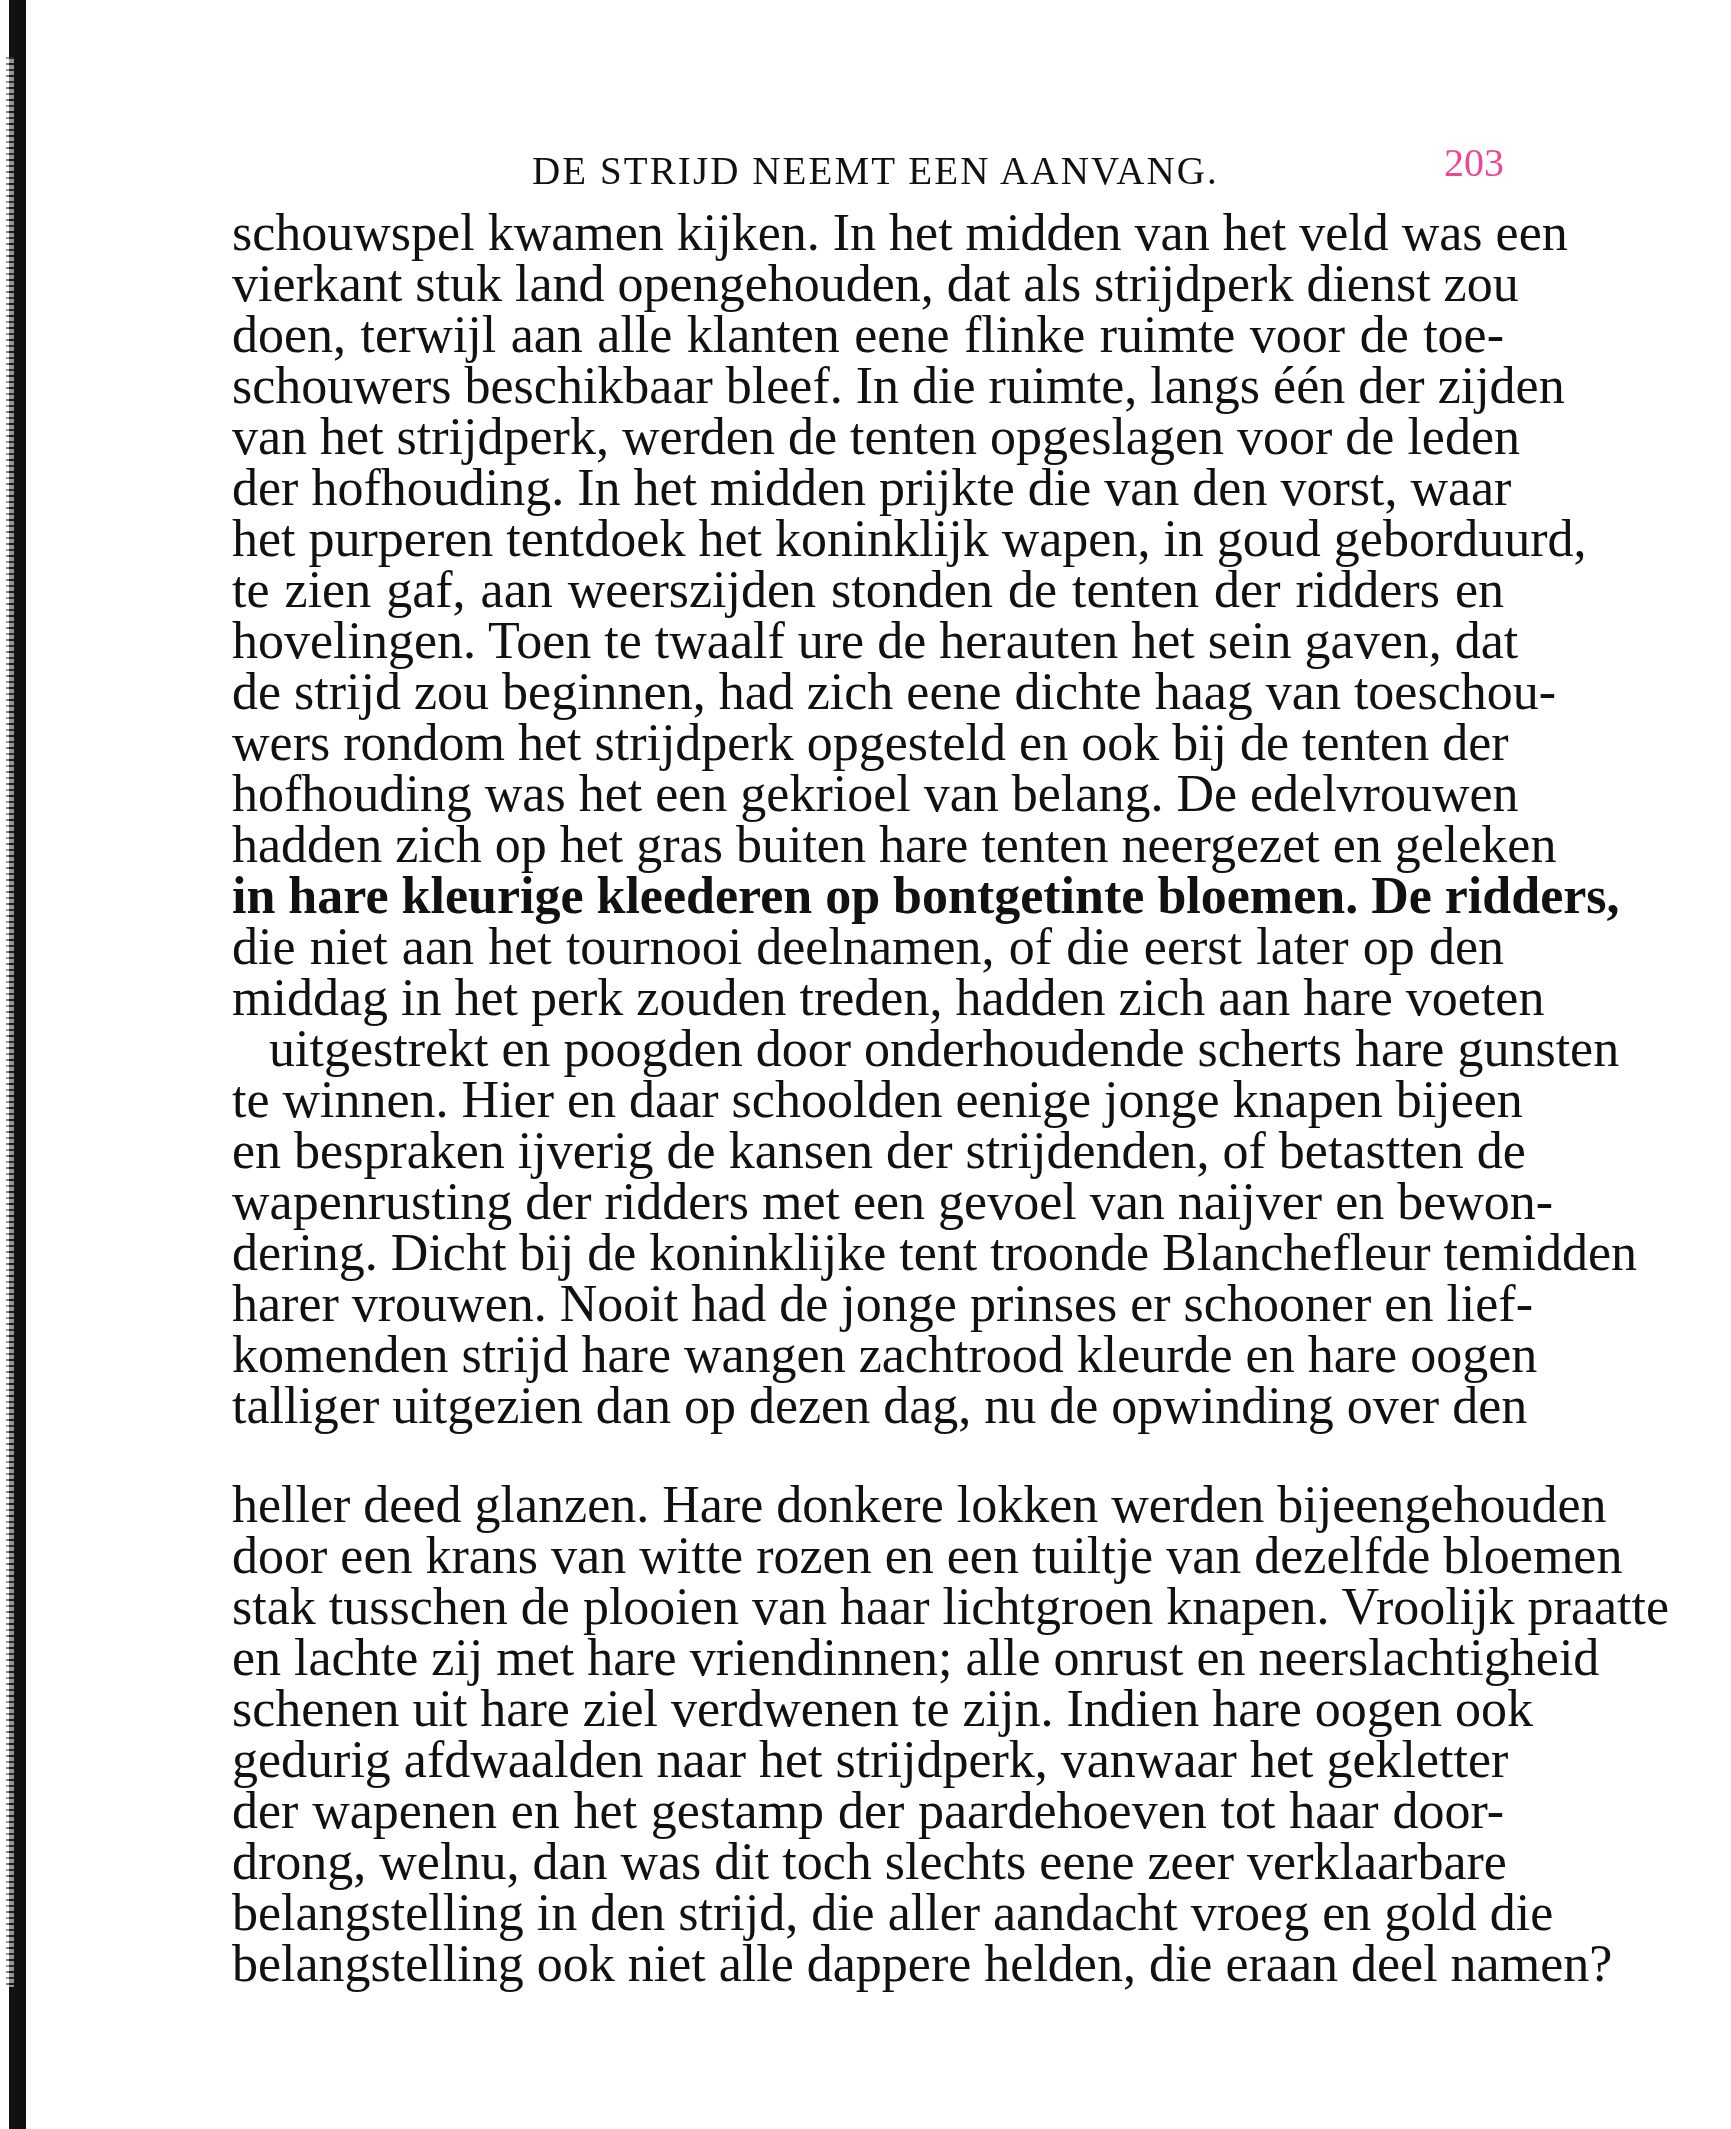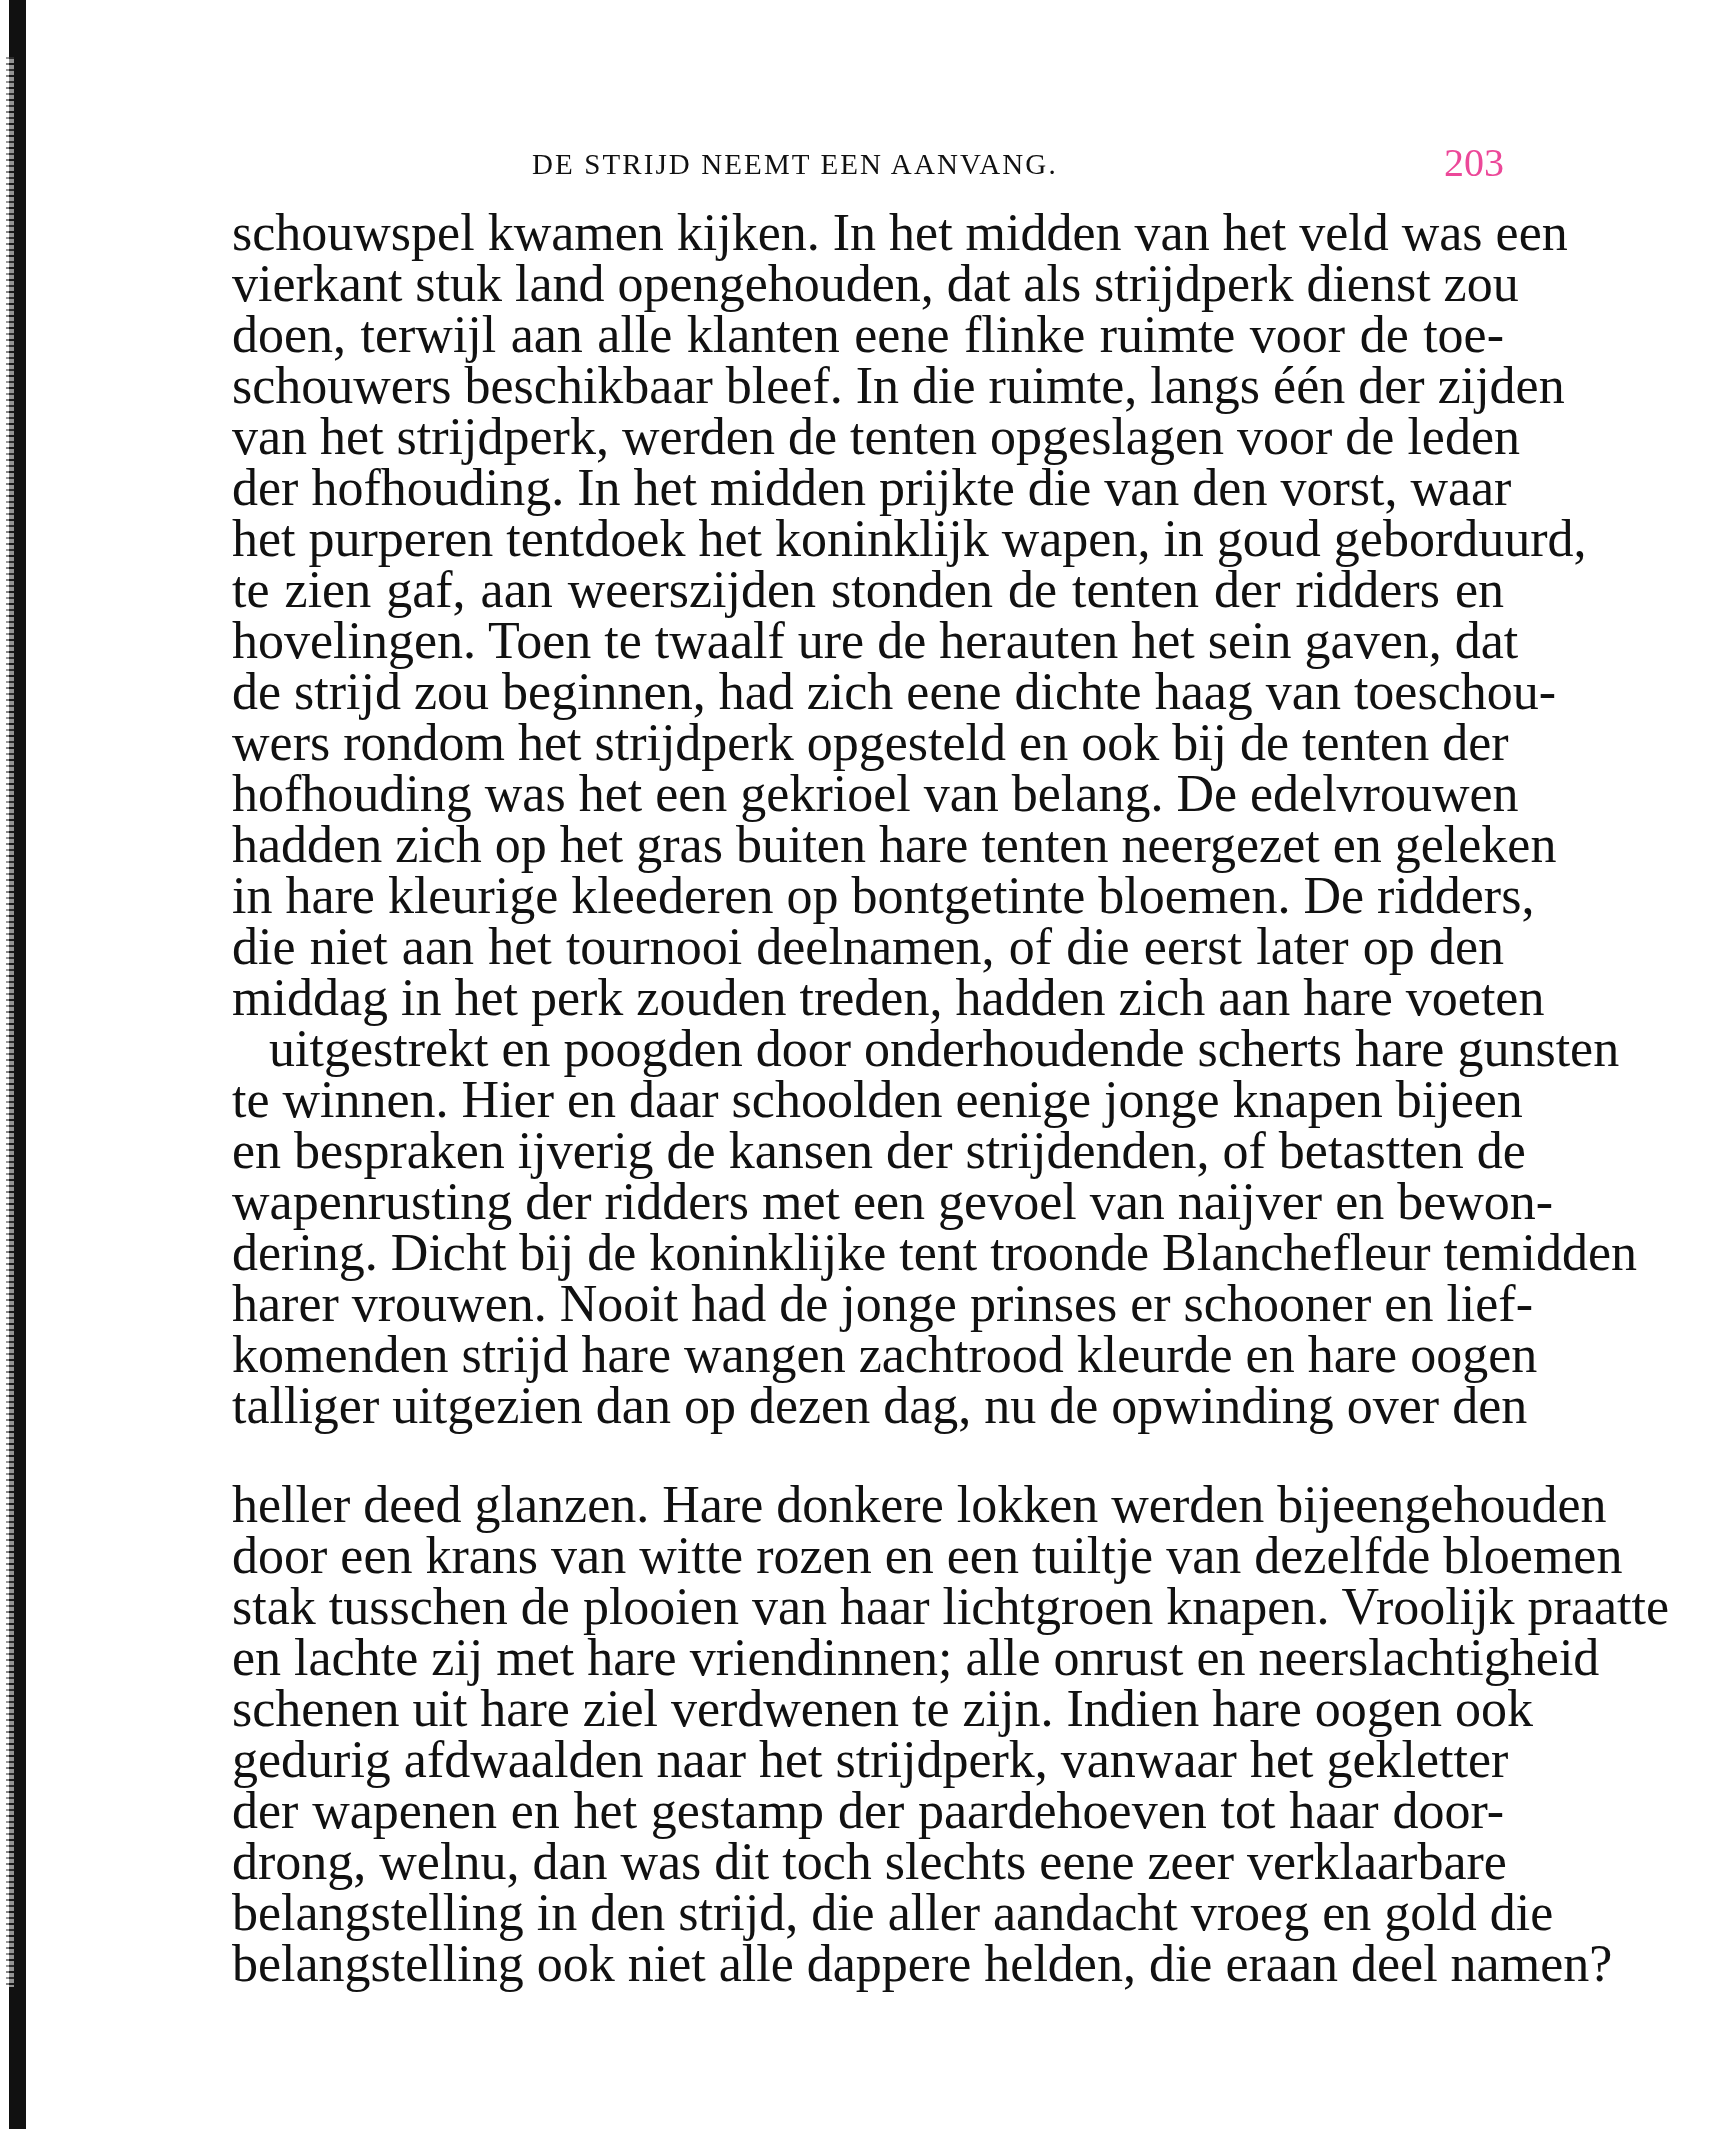--- a/index.html
+++ b/index.html
@@ -2,21 +2,21 @@
 <html style="font-size:11.4px"><head>
 <meta charset="utf-8">
 <style>
   html,body{margin:0;padding:0;background:#fff;}
   body{width:1732px;height:2129px;position:relative;overflow:hidden;}
   .binding{position:absolute;left:9.3px;top:0;width:17px;height:2129px;background:#111;}
   .binding-speckle{position:absolute;left:5.7px;top:57px;width:8.6px;height:1930px;
     background:repeating-linear-gradient(180deg,#444 0 2.1px,#fff 2.1px 6.4px,#222 6.4px 7.9px,#fff 7.9px 12px);opacity:.55;}
   .header{position:absolute;top:139px;left:232px;width:1272px;height:50px;}
   .running-title{position:absolute;left:300px;top:8.6px;font-family:"Liberation Serif",serif;
-    font-size:29px;letter-spacing:2.1px;color:#111;text-align:right;}
+    font-size:39px;letter-spacing:2.1px;color:#111;text-align:right;}
   .page-number{position:absolute;right:0;top:0;font-family:"Liberation Serif",serif;font-size:40px;color:#ec4899;}
   .body{position:absolute;left:232px;top:207px;width:1272px;}
   .line{font-family:"Liberation Serif",serif;font-size:52px;line-height:51px;height:51px;
     color:#111;text-align:justify;text-align-last:justify;white-space:nowrap;overflow:visible;}
   .line.last{text-align-last:justify;}
 </style>
 </head>
 <body>
 
 <div class="binding"></div>
@@ -34,21 +34,21 @@
     <div class="line" style="white-space: nowrap;"><span>schouwers beschikbaar bleef. In die ruimte, langs één der zijden</span></div>
     <div class="line" style="white-space: nowrap;"><span>van het strijdperk, werden de tenten opgeslagen voor de leden</span></div>
     <div class="line" style="white-space: nowrap;"><span>der hofhouding. In het midden prijkte die van den vorst, waar</span></div>
     <div class="line" style="white-space: nowrap;"><span>het purperen tentdoek het koninklijk wapen, in goud geborduurd,</span></div>
     <div class="line" style="white-space: nowrap;"><span>te zien gaf, aan weerszijden stonden de tenten der ridders en</span></div>
     <div class="line" style="white-space: nowrap;"><span>hovelingen. Toen te twaalf ure de herauten het sein gaven, dat</span></div>
     <div class="line" style="white-space: nowrap;"><span>de strijd zou beginnen, had zich eene dichte haag van toeschou-</span></div>
     <div class="line" style="white-space: nowrap;"><span>wers rondom het strijdperk opgesteld en ook bij de tenten der</span></div>
     <div class="line" style="white-space: nowrap;"><span>hofhouding was het een gekrioel van belang. De edelvrouwen</span></div>
     <div class="line" style="white-space: nowrap;"><span>hadden zich op het gras buiten hare tenten neergezet en geleken</span></div>
-    <div class="line" style="white-space: nowrap;"><span>in hare kleurige kleederen op bontgetinte bloemen. De ridders,</span></div>
+    <div class="line" style="white-space: nowrap; font-weight: bold;"><span>in hare kleurige kleederen op bontgetinte bloemen. De ridders,</span></div>
     <div class="line" style="white-space: nowrap;"><span>die niet aan het tournooi deelnamen, of die eerst later op den</span></div>
     <div class="line" style="white-space: nowrap;"><span>middag in het perk zouden treden, hadden zich aan hare voeten</span></div>
     <div class="line" style="white-space: nowrap; margin-left: 37px;"><span>uitgestrekt en poogden door onderhoudende scherts hare gunsten</span></div>
     <div class="line" style="white-space: nowrap;"><span>te winnen. Hier en daar schoolden eenige jonge knapen bijeen</span></div>
     <div class="line" style="white-space: nowrap;"><span>en bespraken ijverig de kansen der strijdenden, of betastten de</span></div>
     <div class="line" style="white-space: nowrap;"><span>wapenrusting der ridders met een gevoel van naijver en bewon-</span></div>
     <div class="line" style="white-space: nowrap;"><span>dering. Dicht bij de koninklijke tent troonde Blanchefleur temidden</span></div>
     <div class="line" style="white-space: nowrap;"><span>harer vrouwen. Nooit had de jonge prinses er schooner en lief-</span></div>
     <div class="line" style="white-space: nowrap;"><span>komenden strijd hare wangen zachtrood kleurde en hare oogen</span></div>
     <div class="line" style="white-space: nowrap;"><span>talliger uitgezien dan op dezen dag, nu de opwinding over den</span></div>

